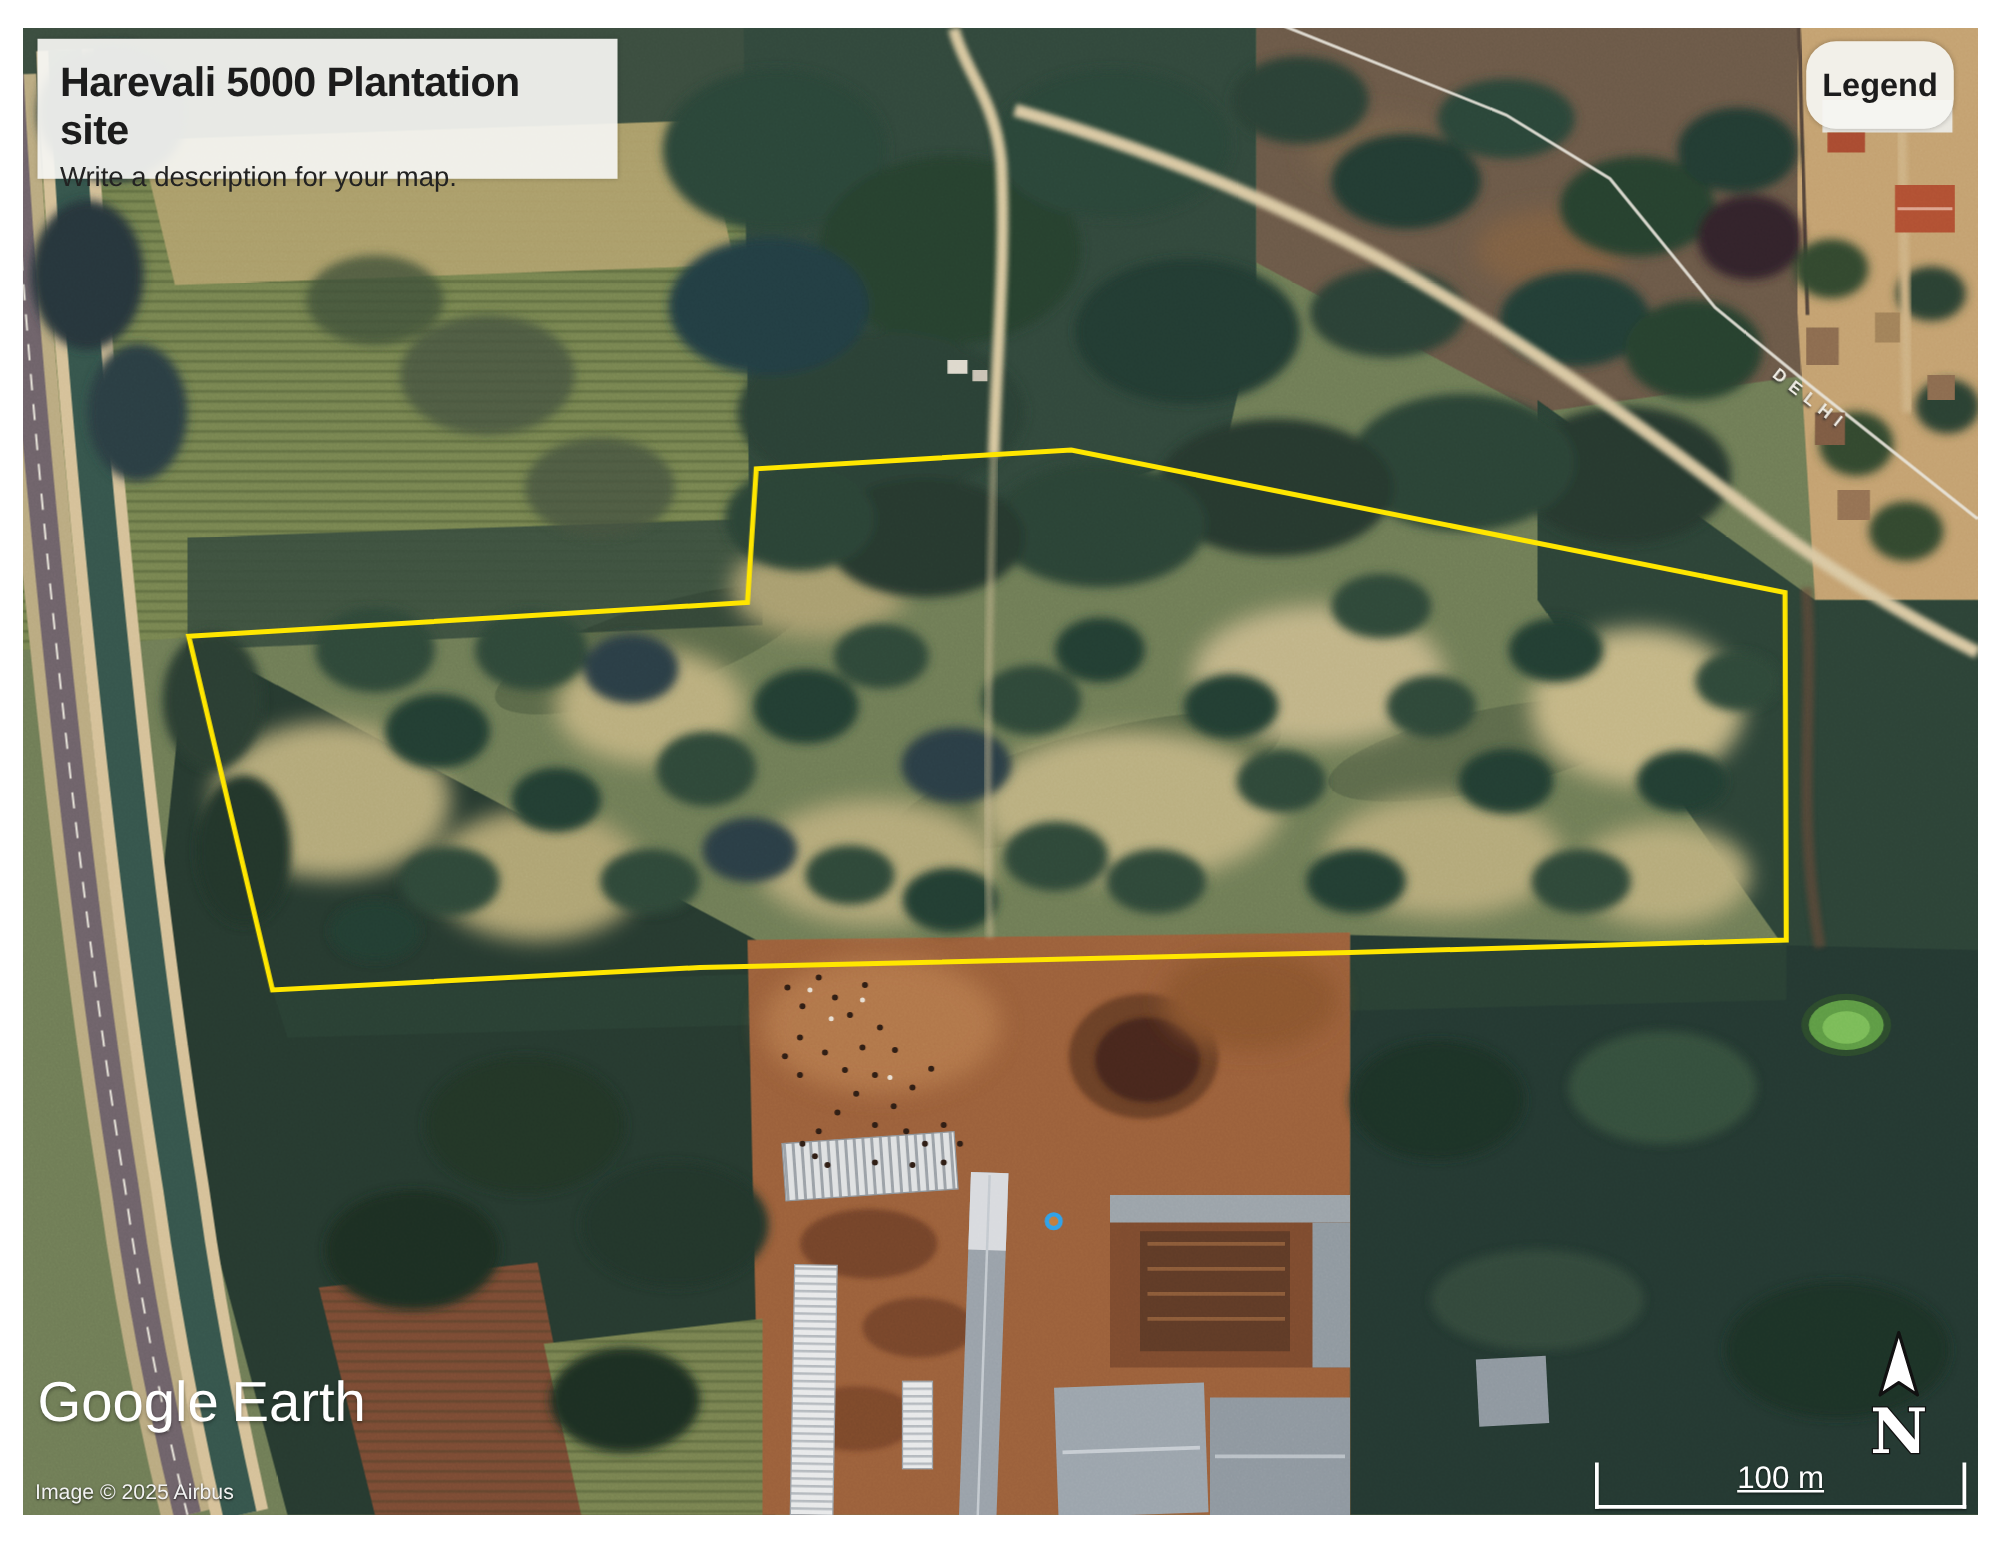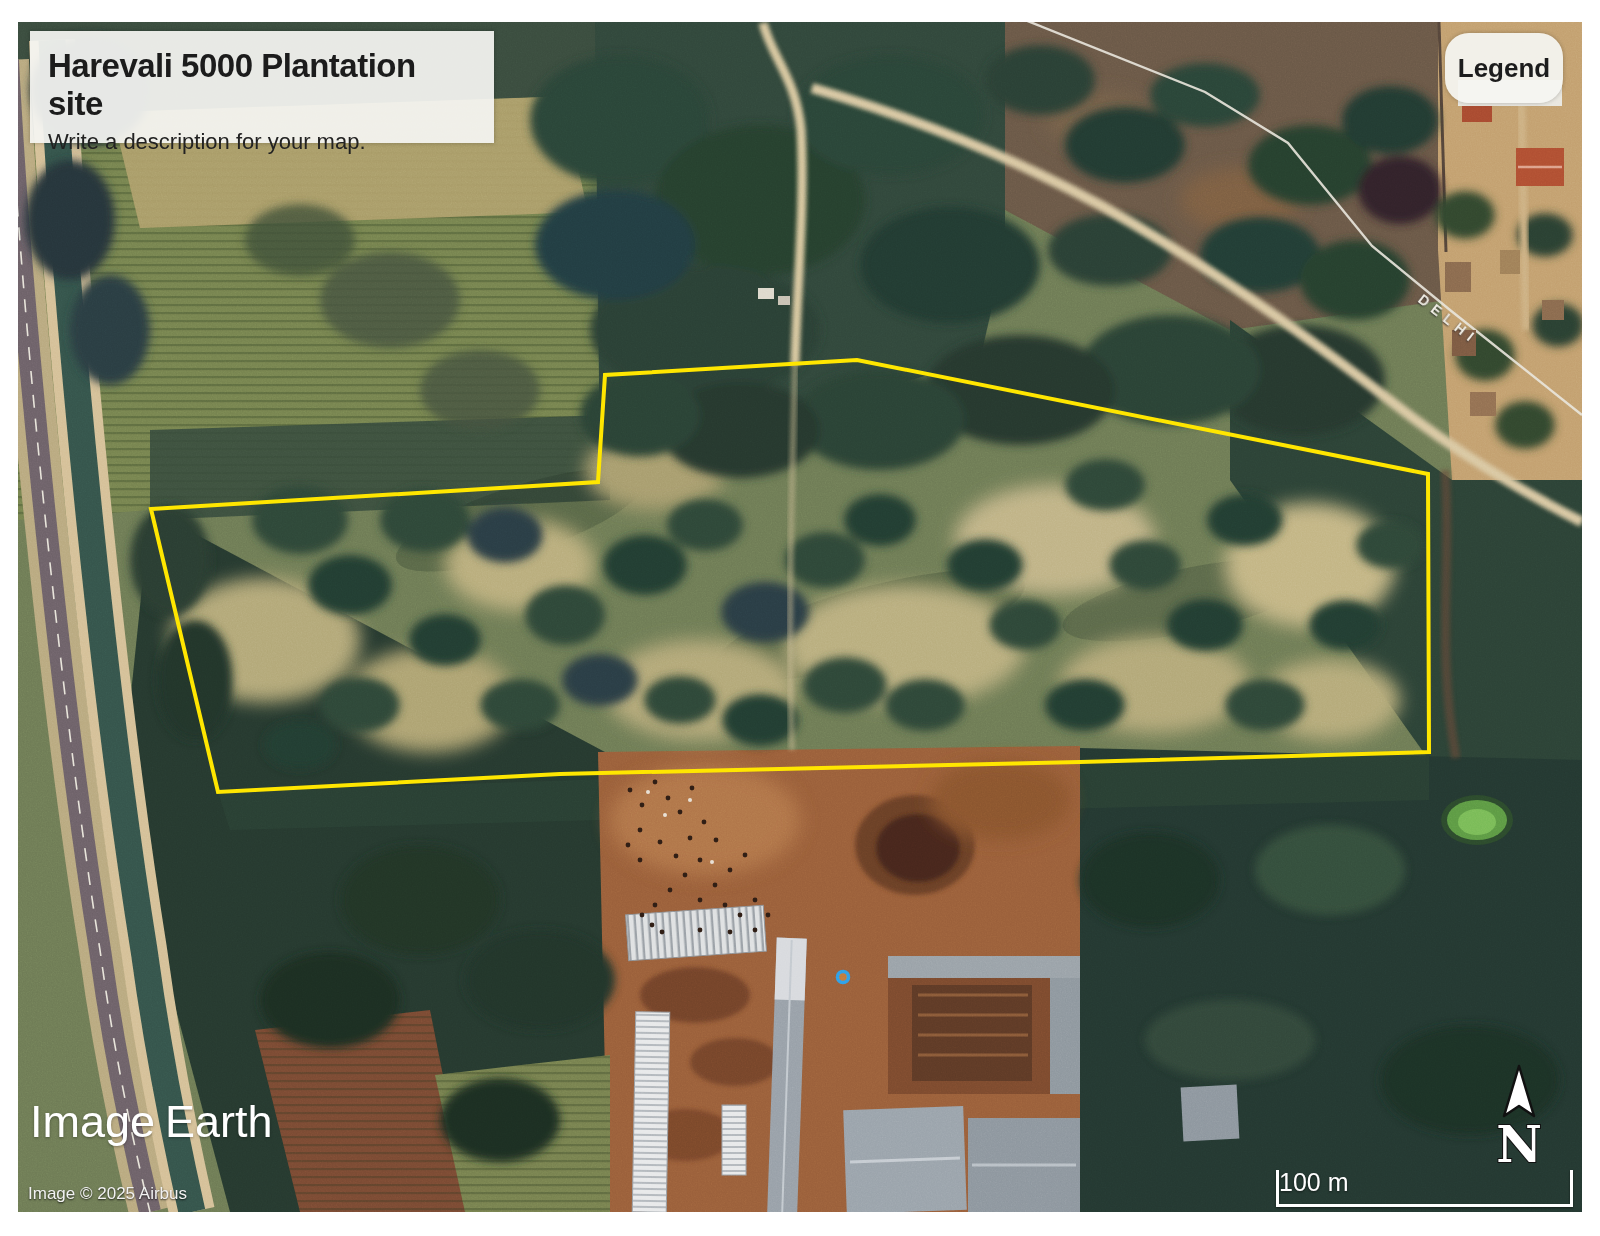--- a/index.html
+++ b/index.html
@@ -17,22 +17,22 @@
       color:#efece4;font-size:14px;letter-spacing:6px;font-weight:bold;
       text-shadow:0 1px 2px rgba(40,40,40,.9);}
   .ge-logo{left:30px;top:1096px;color:#ffffff;font-size:45px;letter-spacing:0px;
       text-shadow:0 1px 3px rgba(0,0,0,.35);font-weight:normal;}
   .ge-logo .earth{margin-left:10px;}
   .attribution{left:28px;top:1184px;color:#f2f2f2;font-size:17px;
       text-shadow:0 1px 2px rgba(0,0,0,.8);}
   .scale-bar{left:1276px;top:1170px;width:297px;height:37px;
       border-left:3px solid #fff;border-right:3px solid #fff;border-bottom:3px solid #fff;
       box-sizing:border-box;filter:drop-shadow(0 1px 1px rgba(0,0,0,.5));}
-  .scale-bar span{position:absolute;left:0;right:0;top:-2px;
-      color:#fff;font-size:25px;}
+  .scale-bar span{position:absolute;left:0;right:0;top:-2px;text-align:center;
+      color:#fff;font-size:25px;text-decoration:underline;}
   .compass{left:1486px;top:1062px;width:66px;height:108px;}
 </style>
 </head>
 <body>
 
 <div class="map-frame">
 <svg width="1564" height="1190" viewBox="18 22 1564 1190" xmlns="http://www.w3.org/2000/svg">
   <defs>
     <filter id="b4" x="-50%" y="-50%" width="200%" height="200%">
           <feGaussianBlur stdDeviation="4"></feGaussianBlur>
@@ -321,21 +321,21 @@
   <p>Write a description for your map.</p>
 </div>
 
 <div class="ovl card legend-card">
   <span>Legend</span>
 </div>
 
 <div class="ovl road-label">DELHI</div>
 
 <div class="ovl ge-logo">
-  <span>Image</span><span class="earth">Earth</span>
+  <span>Google</span><span class="earth">Earth</span>
 </div>
 
 <div class="ovl attribution">Image © 2025 Airbus</div>
 
 <div class="ovl scale-bar">
   <span>100 m</span>
 </div>
 
 <div class="ovl compass">
   <svg width="66" height="108" viewBox="0 0 66 108">

